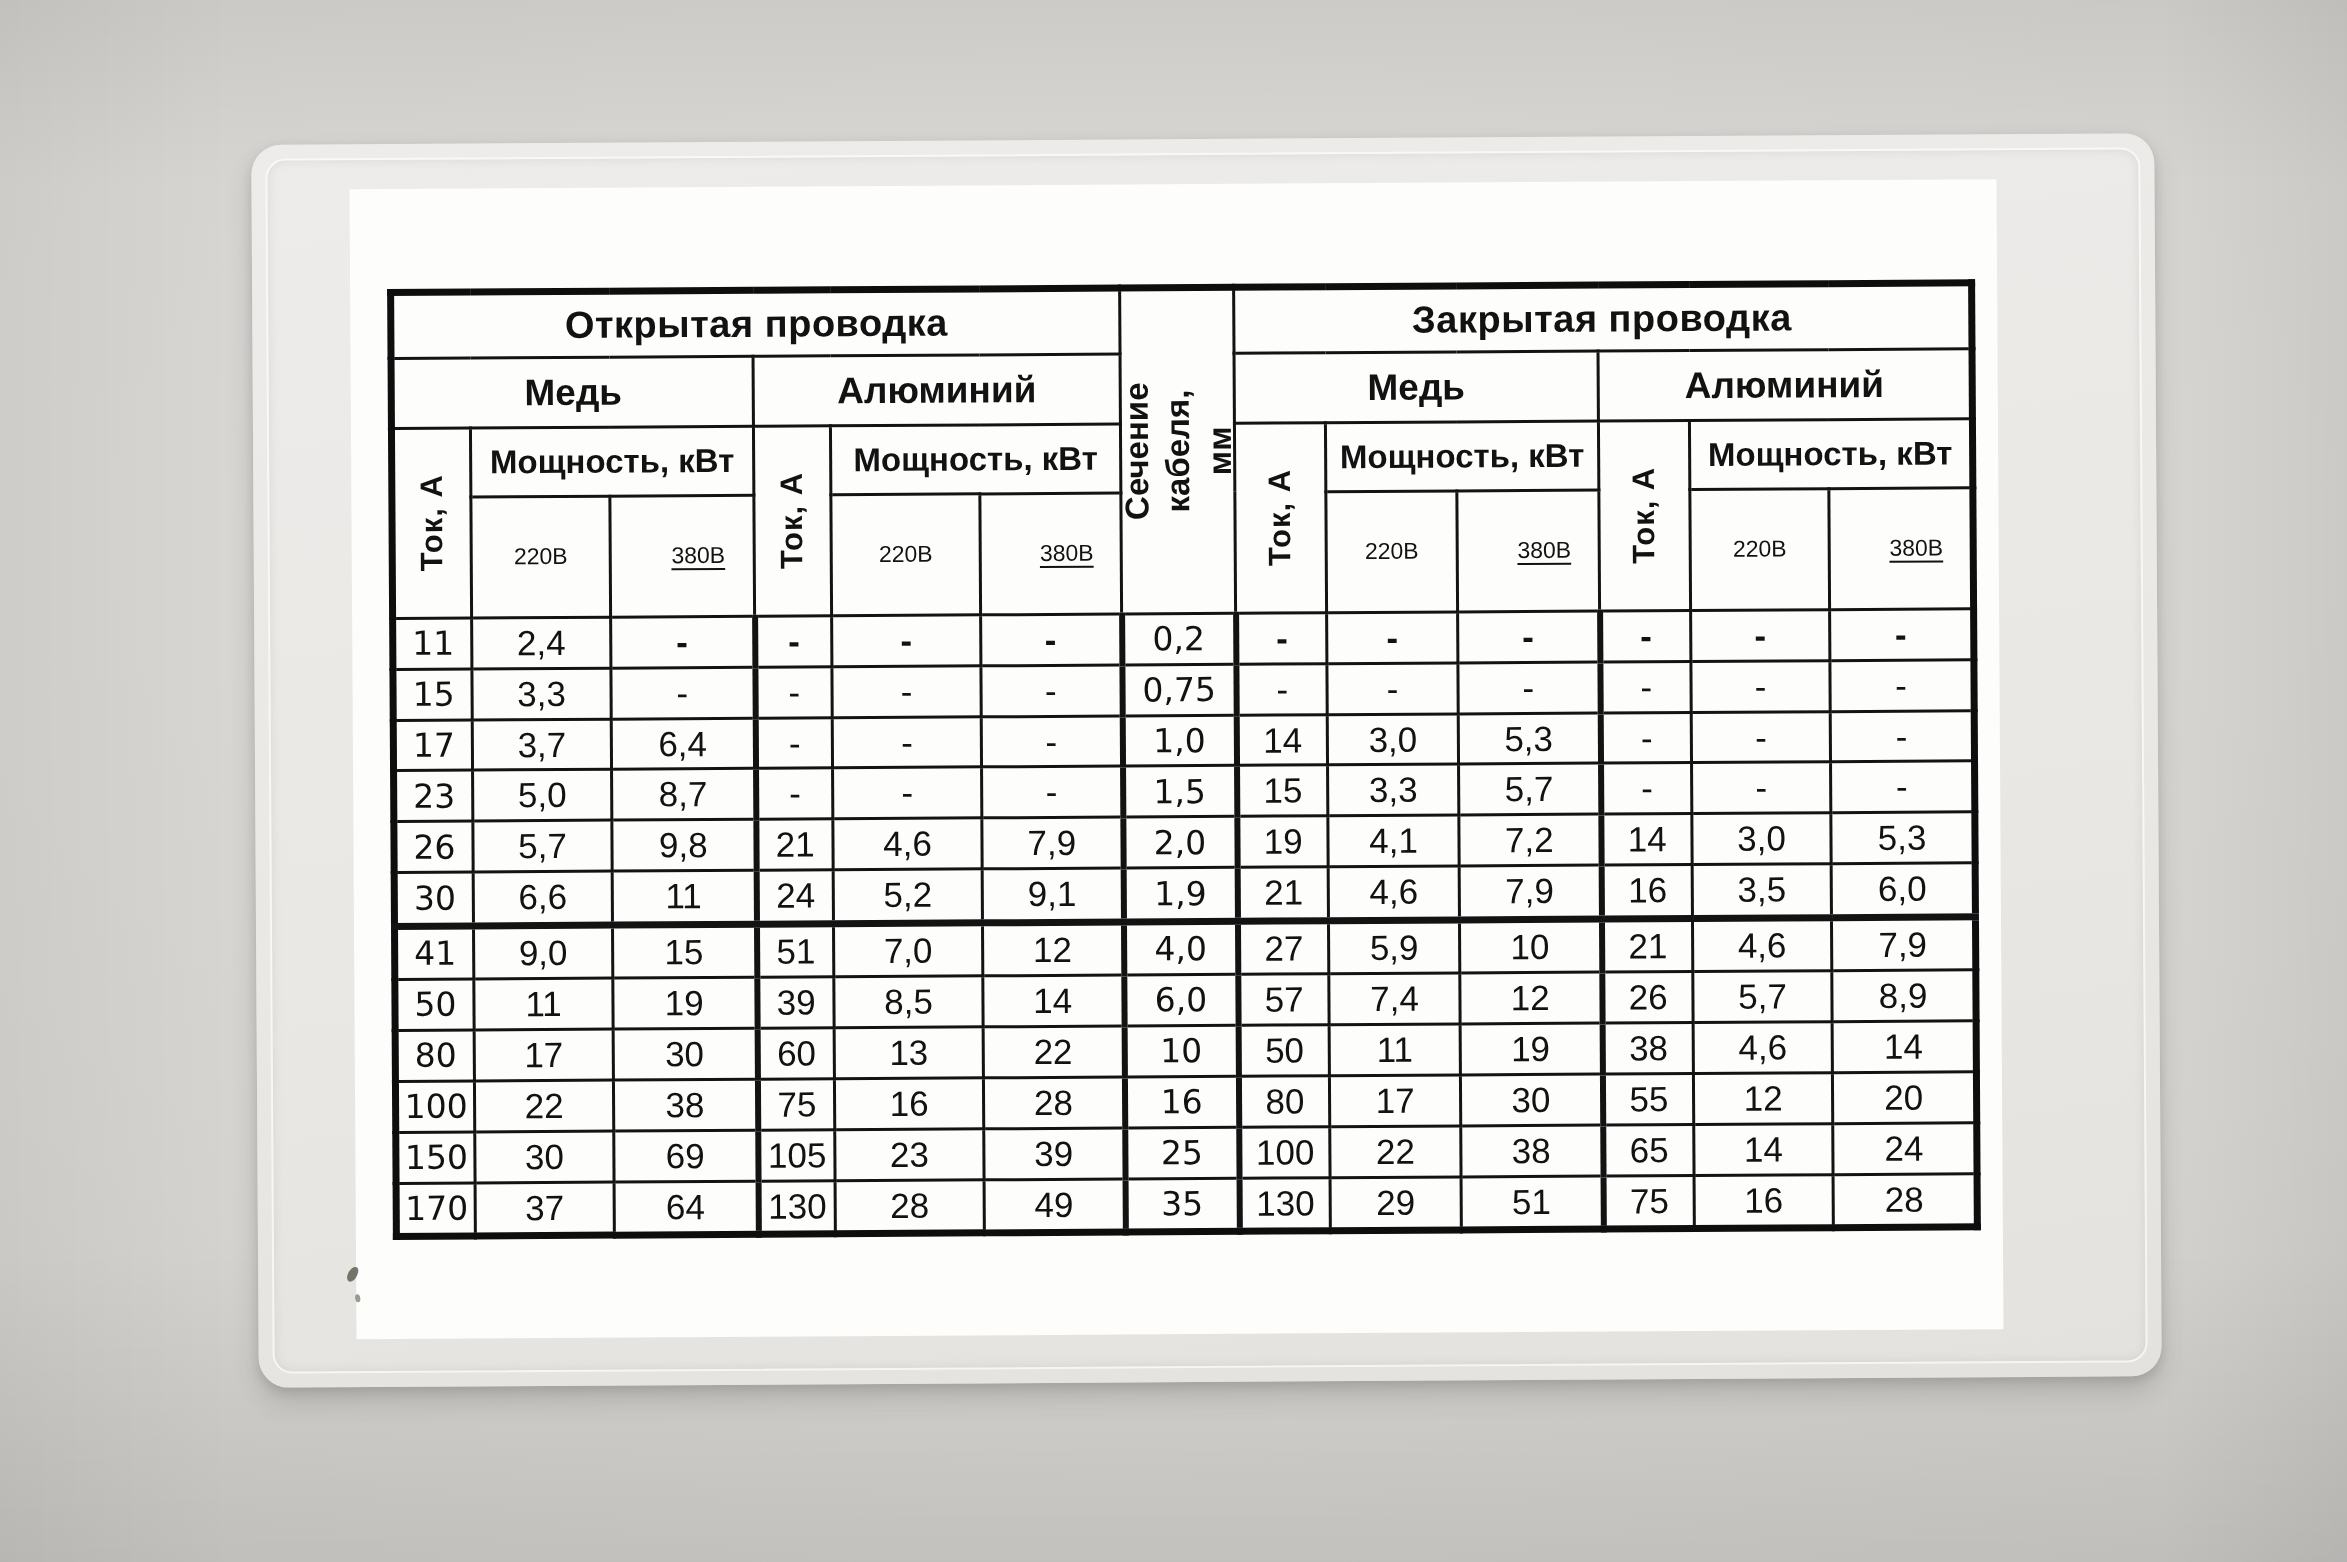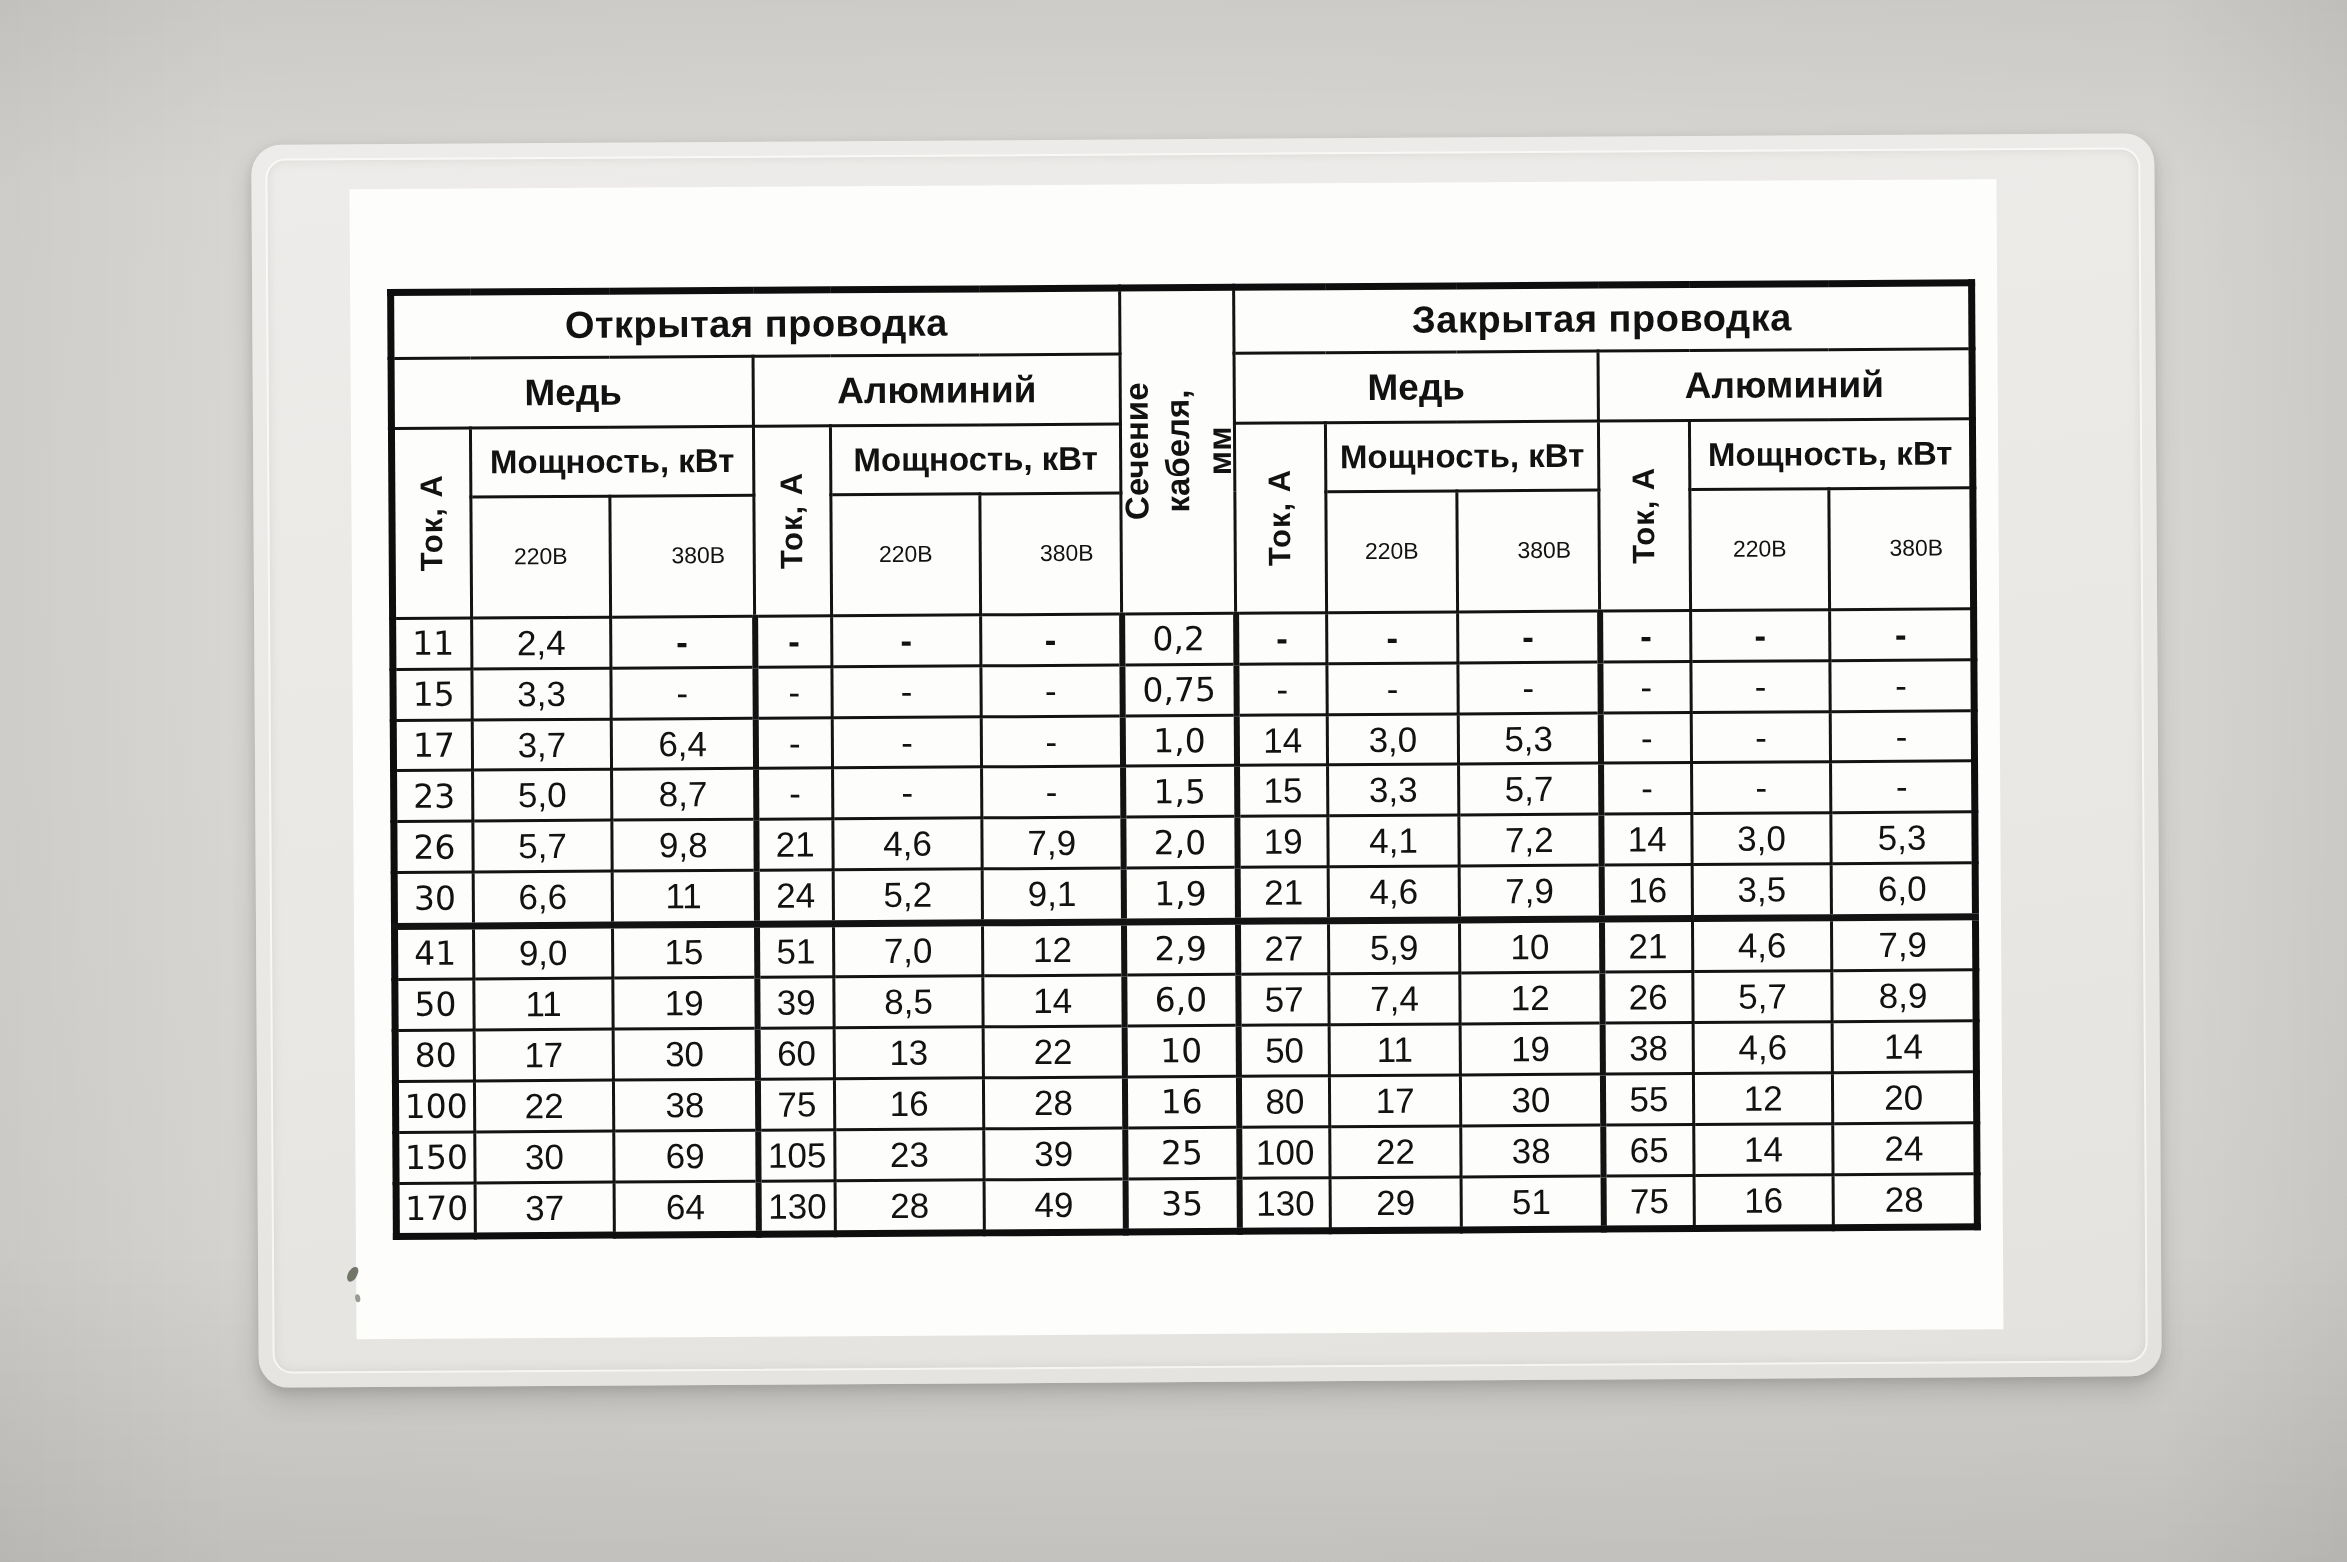--- a/index.html
+++ b/index.html
@@ -117,21 +117,21 @@
   td.h-power {
     font-size: 33px;
     font-weight: bold;
     border-bottom-width: 3px;
   }
   td.h-volt {
     font-size: 23px;
     font-weight: normal;
     border-bottom-width: 7px;
   }
-  td.h-volt .u { text-underline-offset: 5px; margin-left: 32px; }
+  td.h-volt .u { text-decoration: underline; text-underline-offset: 5px; margin-left: 32px; }
 
   
   td.h-current { border-bottom-width: 7px; }
   .vwrap {
     display: flex;
     align-items: center;
     justify-content: center;
   }
   .vwrap.tok { height: 150px; }
   .vwrap.sec { height: 265px; }
@@ -349,21 +349,21 @@
             <td>3,5</td>
             <td>6,0</td>
           </tr>
           <tr>
             <td class="round-font">41</td>
             <td>9,0</td>
             <td>15</td>
             <td>51</td>
             <td>7,0</td>
             <td>12</td>
-            <td>2,9</td>
+            <td>4,0</td>
             <td>27</td>
             <td>5,9</td>
             <td>10</td>
             <td>21</td>
             <td>4,6</td>
             <td>7,9</td>
           </tr>
           <tr>
             <td class="round-font">50</td>
             <td>11</td>

